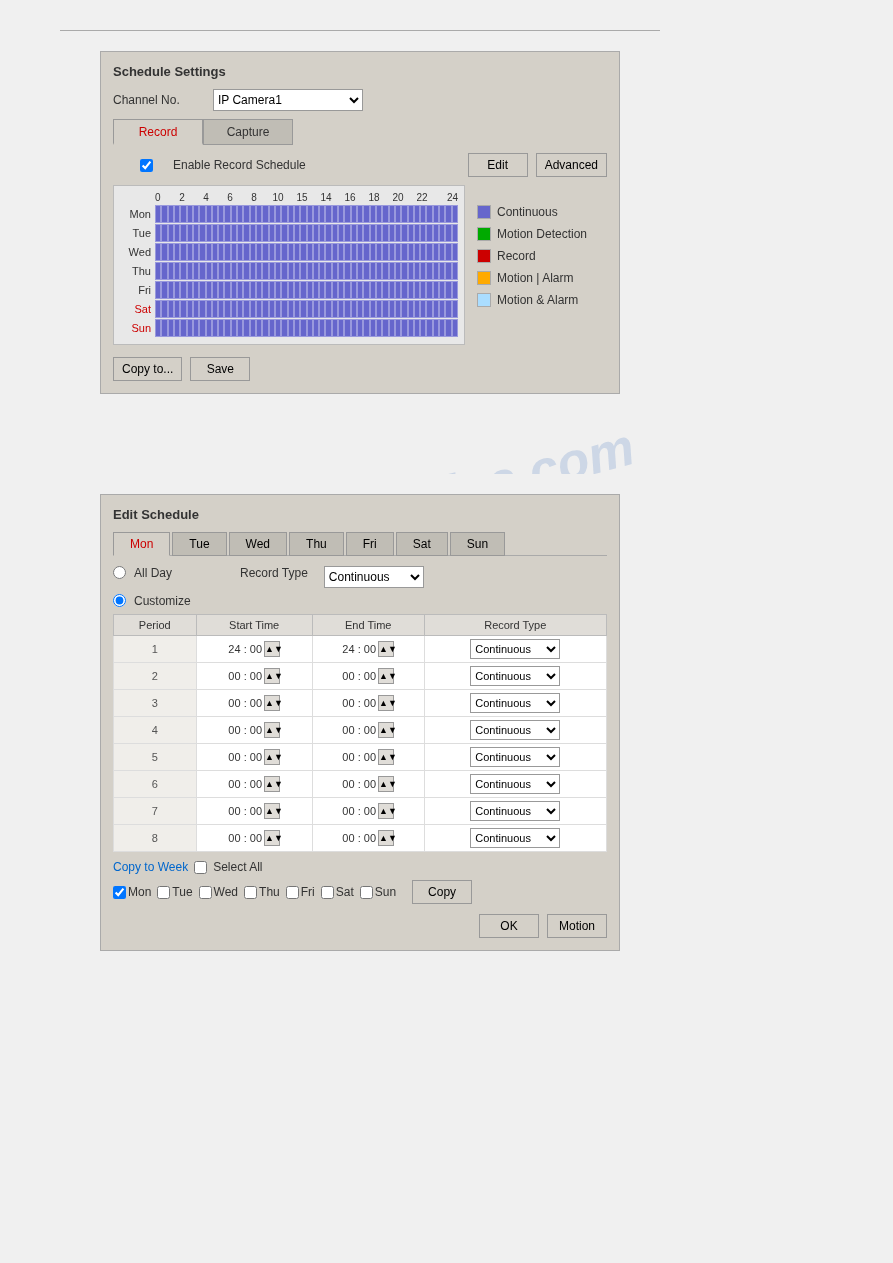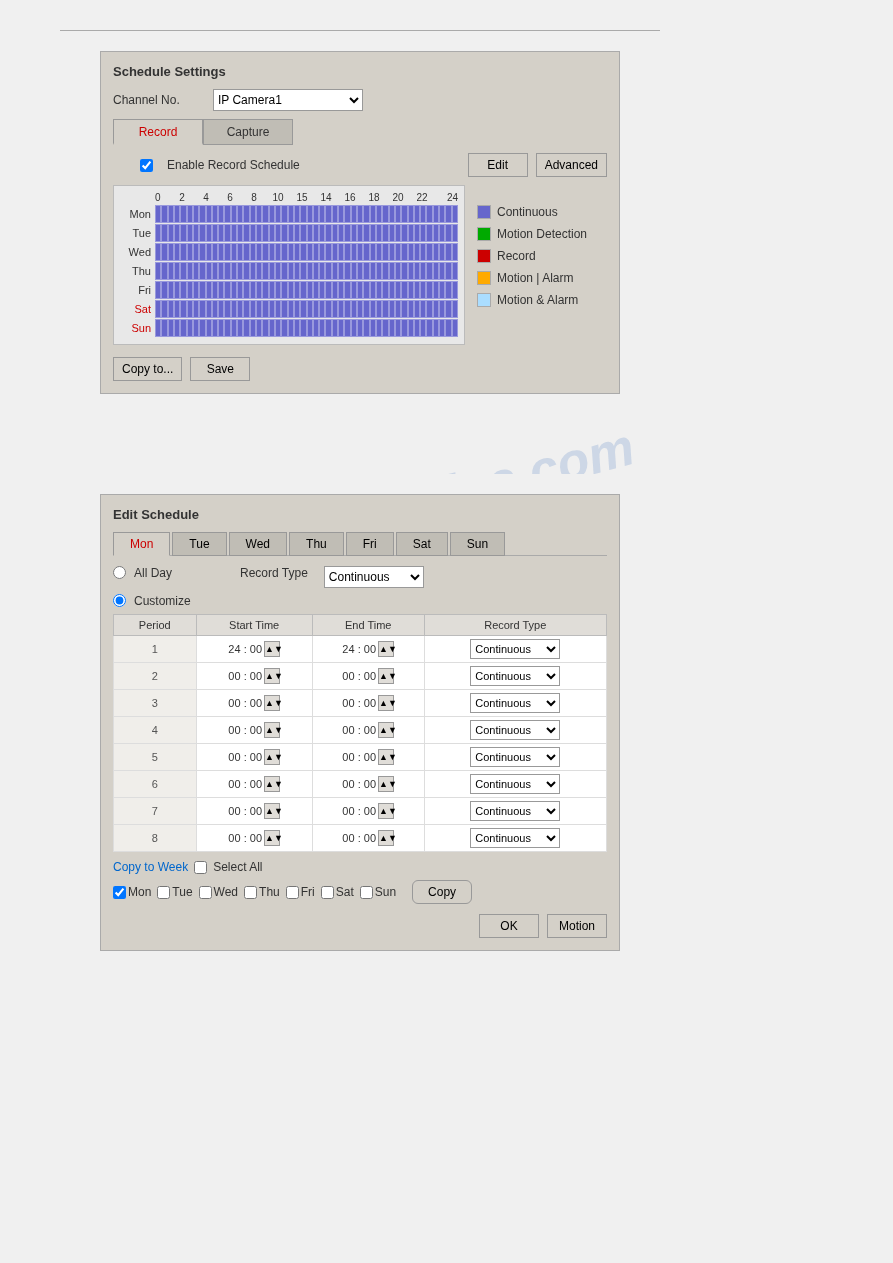--- a/index.html
+++ b/index.html
@@ -85,21 +85,21 @@
     .controls-row {
       display: flex;
       align-items: center;
       margin-bottom: 8px;
       gap: 8px;
     }
 
     .enable-check {
       display: flex;
       align-items: center;
-      gap: 14px;
+      gap: 20px;
       flex: 1;
       padding-left: 27px;
     }
 
     .action-btn {
       height: 24px;
       min-width: 60px;
       border: 1px solid #999;
       background: #d4d0c8;
       font-size: 12px;
@@ -1028,21 +1028,21 @@
           <span>Fri</span>
         </label>
         <label style="display: flex; align-items: center; gap: 2px;">
           <input type="checkbox" style="">
           <span>Sat</span>
         </label>
         <label style="display: flex; align-items: center; gap: 2px;">
           <input type="checkbox" style="">
           <span>Sun</span>
         </label>
-        <button class="copy-btn" style="margin-left: 10px; border-radius: 6px;">Copy</button>
+        <button class="copy-btn" style="margin-left: 10px;">Copy</button>
       </div>
 
     <div class="ok-cancel-row">
       <button class="ok-btn">OK</button>
       <button class="cancel-btn">Motion</button>
     </div>
   </div>
 
 </div>
 

